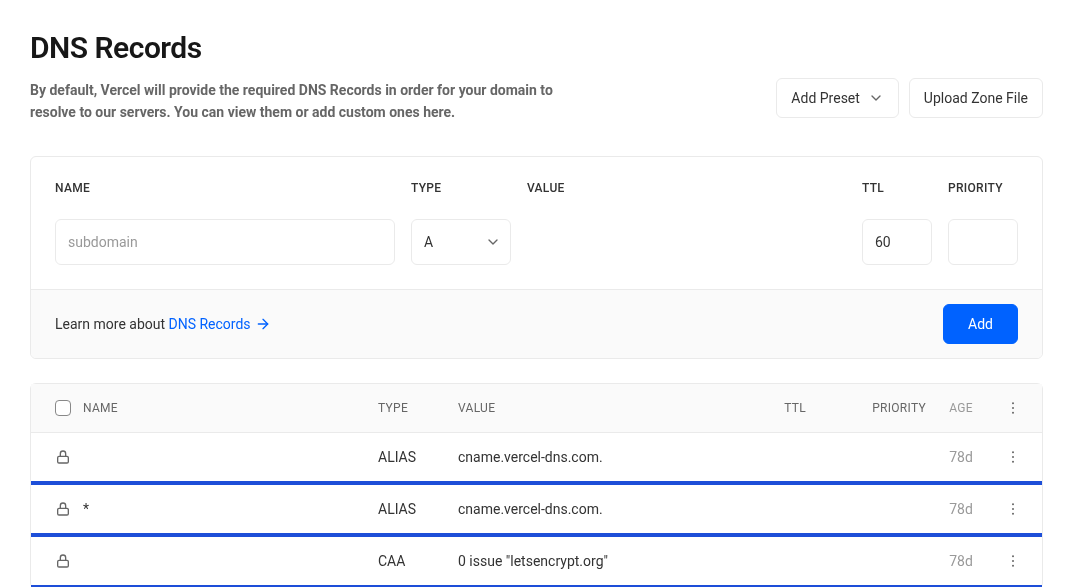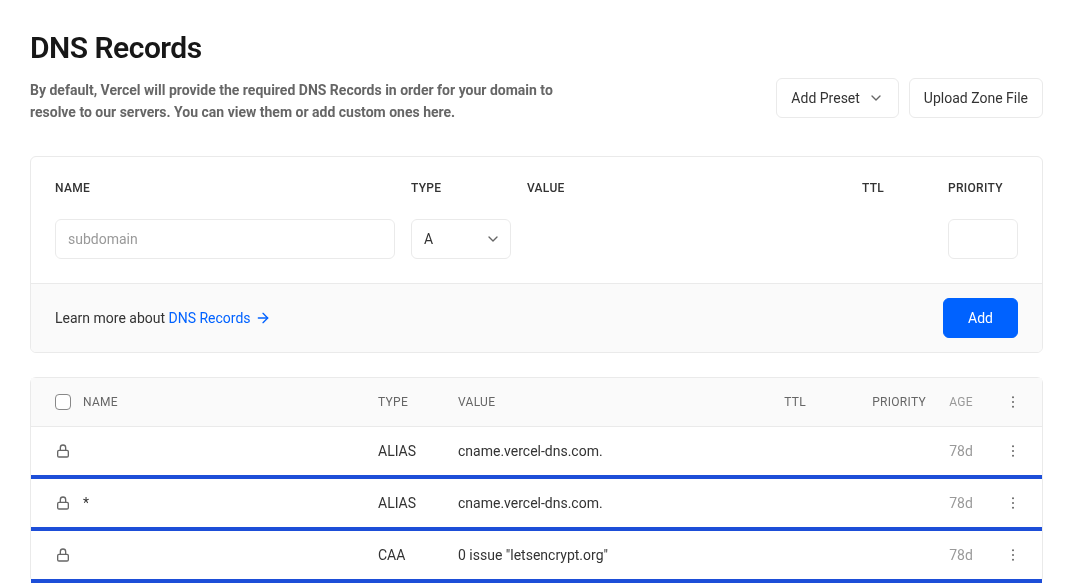--- a/index.html
+++ b/index.html
@@ -78,21 +78,21 @@
     .form-label {
       display: block;
       font-size: 12px;
       font-weight: 500;
       color: #333;
       letter-spacing: 0.3px;
       margin-bottom: 24px;
     }
     .form-input, .form-select {
       width: 100%;
-      height: 40px;
+      height: 46px;
       border: 1px solid #eaeaea;
       border-radius: 6px;
       padding: 0 12px;
       font-size: 14px;
       font-family: inherit;
       color: #333;
       background: #fff;
     }
     .form-input::placeholder { color: #999; }
     .select-wrap { position: relative; }
@@ -207,20 +207,21 @@
           <svg class="chev-icon" width="16" height="16" viewBox="0 0 24 24" fill="none" stroke="currentColor" stroke-width="2" stroke-linecap="round" stroke-linejoin="round">
               <polyline points="6 9 12 15 18 9"></polyline>
             </svg>
         </div>
       </div>
       <div class="form-group value">
         <label class="form-label">VALUE</label>
       </div>
       <div class="form-group ttl">
         <label class="form-label">TTL</label>
+        <input class="form-input" type="text" value="60" style="">
       </div>
       <div class="form-group priority">
         <label class="form-label">PRIORITY</label>
         <input class="form-input" type="text" value="" style="">
       </div>
     </div>
   </div>
   <div class="panel-footer">
     <div class="learn-more">
       <span>Learn more about </span><a href="#">

